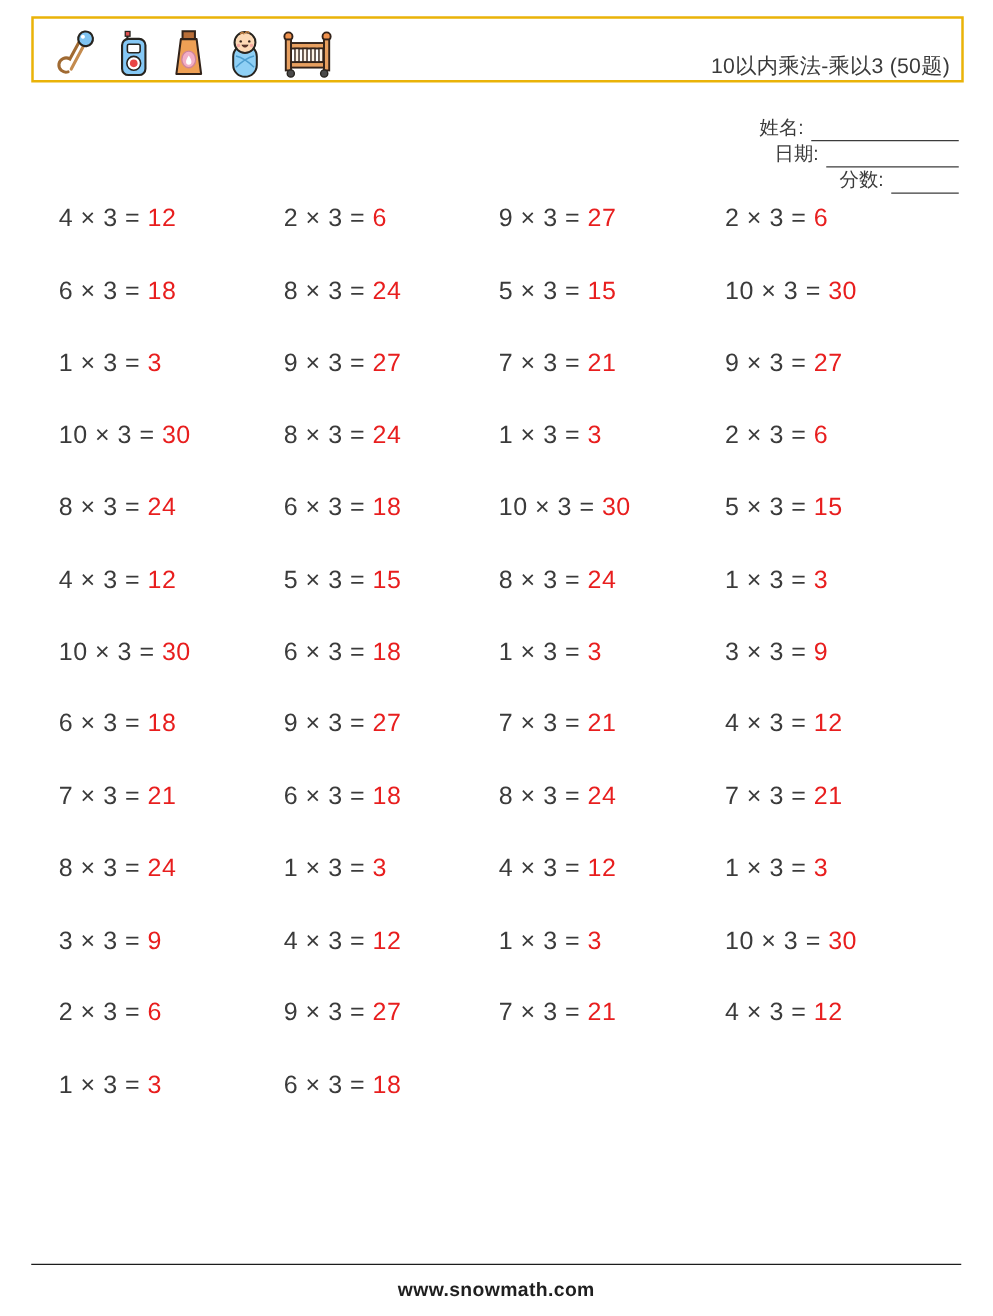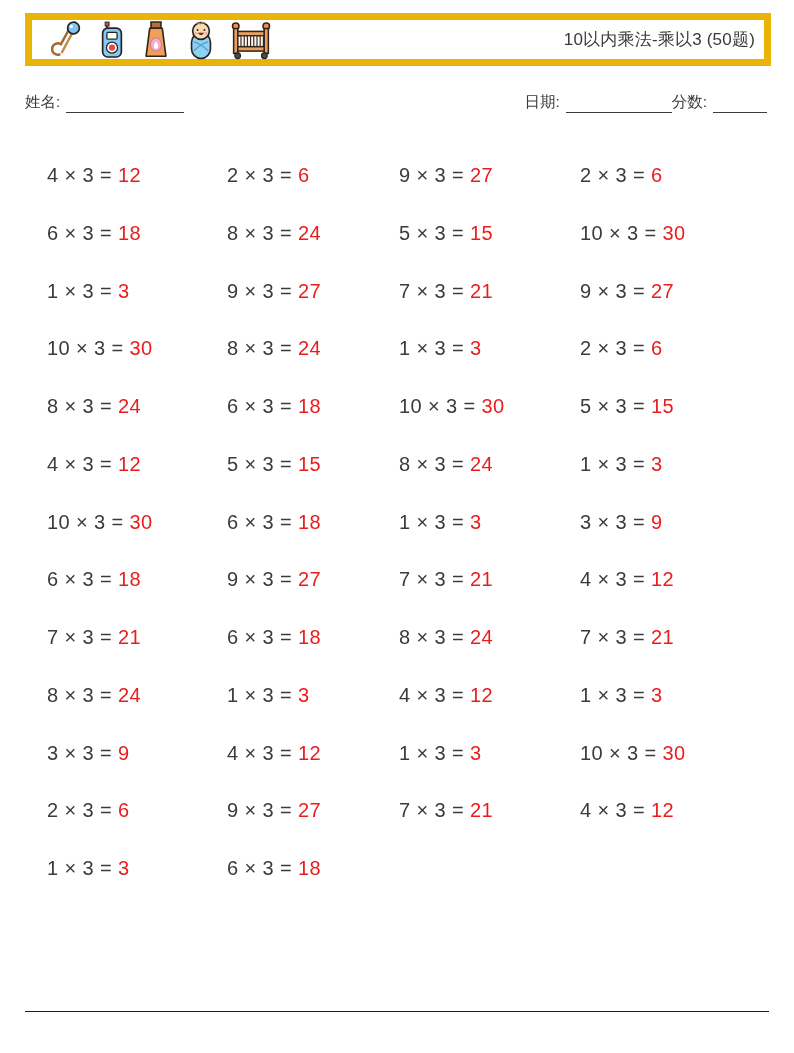--- a/index.html
+++ b/index.html
@@ -6,35 +6,35 @@
   body {
     width:794px; height:1053px; position:relative; overflow:hidden;
     font-family:"Liberation Sans", sans-serif;
     -webkit-font-smoothing:antialiased;
   }
   .page { position:absolute; inset:0; background:#fff; }
 
   
   .header-box {
     position:absolute; left:25px; right:23px; top:13px; height:53px;
-    border:7px solid #eab308; box-sizing:border-box;
-    display:flex; align-items:center; justify-content:space-between;
+    border:2px solid #eab308; box-sizing:border-box;
+    display:flex; align-items:flex-end; justify-content:space-between;
     padding:0 9px 0 16px;
   }
   .icons-row { display:flex; align-items:center; gap:9px; }
   .icon { display:inline-flex; align-items:center; justify-content:center; }
   .worksheet-title {
     font-size:17px; color:#3a3a3a; letter-spacing:0.2px; white-space:nowrap;
   }
 
   
   .fields-row {
     position:absolute; left:25px; right:27px; top:92px; height:21px;
     display:flex; align-items:flex-end;
-    font-size:15.5px; color:#3a3a3a;
+    font-size:15.5px; color:#3a3a3a;flex-direction:column;
   }
   .field-label { white-space:nowrap; }
   .blank-line {
     display:inline-block; height:17px; box-sizing:border-box;
     border-bottom:1.4px solid #3c3c3c; margin-left:6px;
   }
   .line-name  { width:118px; }
   .line-date  { width:106px; }
   .line-score { width:54px; }
   .spacer { flex:1; }
@@ -245,14 +245,15 @@
     <div class="problem"><span class="expression">7 × 3 = </span><span class="answer">21</span></div>
 
     <div class="problem"><span class="expression">4 × 3 = </span><span class="answer">12</span></div>
 
     <div class="problem"><span class="expression">1 × 3 = </span><span class="answer">3</span></div>
 
     <div class="problem"><span class="expression">6 × 3 = </span><span class="answer">18</span></div>
   </div>
 
   <div class="footer-rule"></div>
+  <div class="footer-text">www.snowmath.com</div>
 
 </div>
 
 </body></html>

